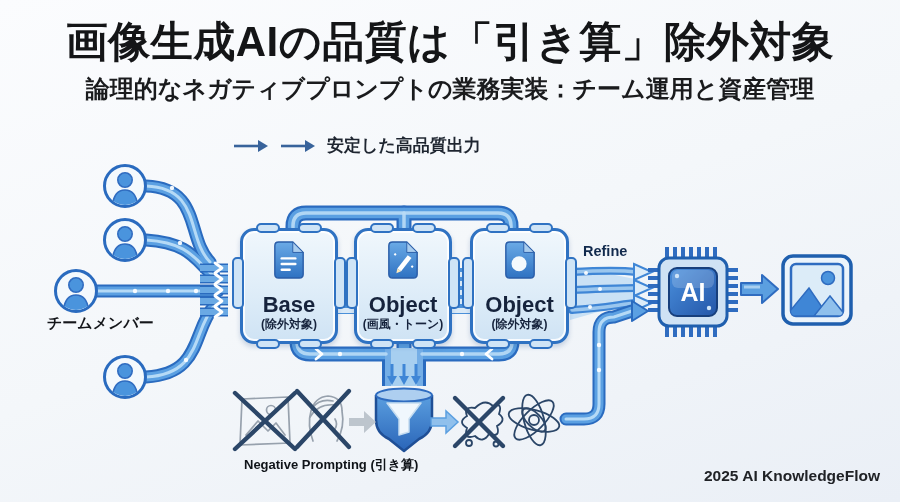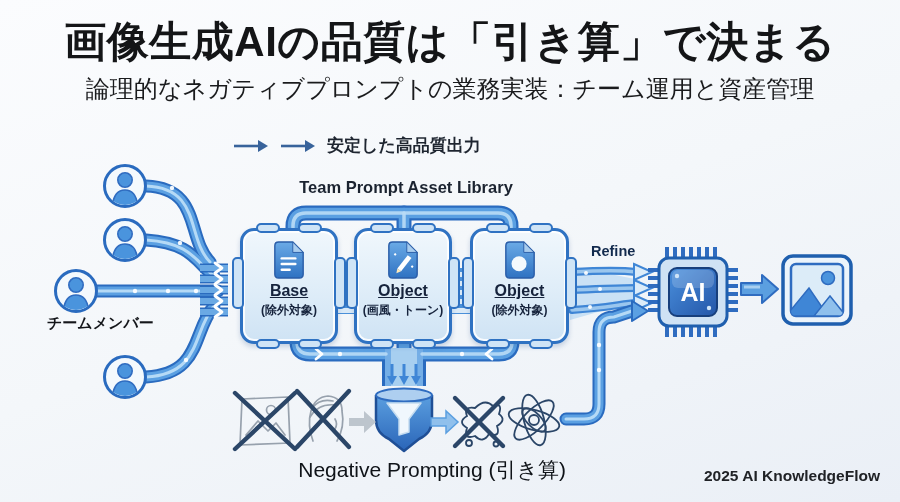--- a/index.html
+++ b/index.html
@@ -1,40 +1,40 @@
 <!DOCTYPE html>
 <html><head>
 <meta charset="utf-8">
 <style>
   html,body{margin:0;padding:0;background:#fff;font-family:"Liberation Sans","DejaVu Sans",sans-serif;}
   .canvas{position:relative;width:900px;height:502px;overflow:hidden;
     background:linear-gradient(160deg,#fbfcfe 0%,#f4f7fa 50%,#eaeff6 100%);}
   .abs{position:absolute;}
   .title{top:14px;left:0;right:0;text-align:center;font-size:42px;font-weight:900;color:#141517;letter-spacing:0.5px;}
-  .subtitle{top:73px;left:0;right:0;text-align:center;font-size:24px;font-weight:400;color:#1a1b1d;}
+  .subtitle{top:73px;left:0;right:0;text-align:center;font-size:24px;font-weight:700;color:#1a1b1d;}
   .benefits{top:134px;left:233px;display:flex;align-items:center;gap:11px;}
   .benefit{font-size:17px;font-weight:800;color:#1e2530;white-space:nowrap;}
   .lib-title{top:178px;left:241px;width:330px;text-align:center;font-size:16.5px;font-weight:800;color:#1b2330;}
   .card{top:228px;width:92px;height:110px;border:3.5px solid #2f72c2;border-radius:14px;
     background:linear-gradient(180deg,#f0f7fc 0%,#ddecf8 60%,#cfe3f4 100%);
     box-shadow:inset 0 0 0 2px rgba(255,255,255,.85),0 3px 5px rgba(40,80,140,.22);
     z-index:2;display:flex;flex-direction:column;align-items:center;}
   .tab{position:absolute;background:#cfe4f6;border:2.5px solid #2f72c2;border-radius:5px;}
   .tab.side{width:8px;height:48px;top:26px;}
   .tab.tb{width:20px;height:6px;}
-  .card .name{font-size:16px;font-weight:800;color:#16233c;margin-top:0;line-height:22px;text-decoration:underline;}
+  .card .name{font-size:22px;font-weight:800;color:#16233c;margin-top:14px;line-height:22px;}
   .card .sub{font-size:12px;font-weight:700;color:#16233c;white-space:nowrap;}
   .card .icon-wrap{margin-top:9px;height:40px;display:flex;align-items:center;}
   .connector{top:268px;height:46px;z-index:1;
     background:repeating-linear-gradient(to bottom,#4a90d9 0 4px,#d9e9f7 4px 9px);}
   .pipes{top:0;left:0;z-index:1;}
   .overlay{z-index:3;}
   .team-label{left:27px;top:314px;font-size:15px;font-weight:800;color:#14161a;margin-left:20px;}
-  .refine{left:583px;top:243px;font-size:14.5px;font-weight:800;color:#122a4d;margin-left:8px;}
-  .neg-label{top:456px;left:244px;width:322px;text-align:right;font-size:21px;font-weight:400;color:#0f1318;}
+  .refine{left:583px;top:243px;font-size:14.5px;font-weight:800;color:#122a4d;}
+  .neg-label{top:456px;left:244px;width:322px;text-align:left;font-size:13px;font-weight:700;color:#0f1318;}
   .footer{top:467px;right:20px;font-size:15.5px;font-weight:700;color:#202226;}
   
   .s-out{stroke:#2a6bbf;stroke-width:15;fill:none;stroke-linecap:round;stroke-linejoin:round;}
   .s-in{stroke:#5ba0e2;stroke-width:10.5;fill:none;stroke-linecap:round;stroke-linejoin:round;}
   .s-gl{stroke:#b9dcf6;stroke-width:3.5;fill:none;opacity:.9;stroke-linecap:round;stroke-linejoin:round;}
   .w-out{stroke:#2a6bbf;stroke-width:44;fill:none;}
   .w-in{stroke:#74aee6;stroke-width:38;fill:none;}
   .w-core{stroke:#a7cff0;stroke-width:26;fill:none;}
   .m-out{stroke:#2a6bbf;stroke-width:13;fill:none;stroke-linecap:round;}
   .m-in{stroke:#5ba0e2;stroke-width:9;fill:none;stroke-linecap:round;}
@@ -47,36 +47,35 @@
   .dot{fill:#fff;opacity:.92;}
   .sketch{stroke:#97a1ad;stroke-width:1.7;fill:none;stroke-linecap:round;stroke-linejoin:round;}
   .xmark{stroke:#2b4668;stroke-width:4.4;stroke-linecap:round;fill:none;}
   .scrib{stroke:#2b4668;stroke-width:1.8;fill:none;stroke-linecap:round;}
 </style>
 </head>
 <body>
 
 <div class="canvas">
 
-  <div class="abs title">画像生成AIの品質は「引き算」で決まる</div>
+  <div class="abs title">画像生成AIの品質は「引き算」除外対象</div>
   <div class="abs subtitle">論理的なネガティブプロンプトの業務実装：チーム運用と資産管理</div>
 
   <div class="abs benefits">
     <svg width="36" height="14" viewBox="0 0 36 14">
       <line x1="1" y1="7" x2="26" y2="7" stroke="#38639b" stroke-width="2.6"></line>
       <polygon points="25,1 35,7 25,13" fill="#38639b"></polygon>
     </svg>
     <svg width="36" height="14" viewBox="0 0 36 14">
       <line x1="1" y1="7" x2="26" y2="7" stroke="#38639b" stroke-width="2.6"></line>
       <polygon points="25,1 35,7 25,13" fill="#38639b"></polygon>
     </svg>
     <span class="benefit">安定した高品質出力</span>
   </div>
 
-  <div class="abs lib-title">Team Prompt Asset Library</div>
 
   <svg class="abs pipes" width="900" height="502" viewBox="0 0 900 502">
     <defs>
       <path id="pTop" d="M293,232 V226 Q293,213 306,213 H498 Q511,213 511,226 V232"></path>
       <path id="pTopC" d="M404,213 V232"></path>
       <path id="pBotL" d="M297,334 V342 Q297,354 310,354 H386"></path>
       <path id="pBotR" d="M512,334 V342 Q512,354 499,354 H422"></path>
       <path id="pBotC" d="M404,336 V352"></path>
       <path id="pDown" d="M404,348 V386"></path>
       <path id="pM1" d="M146,186 C202,188 186,238 210,262"></path>

